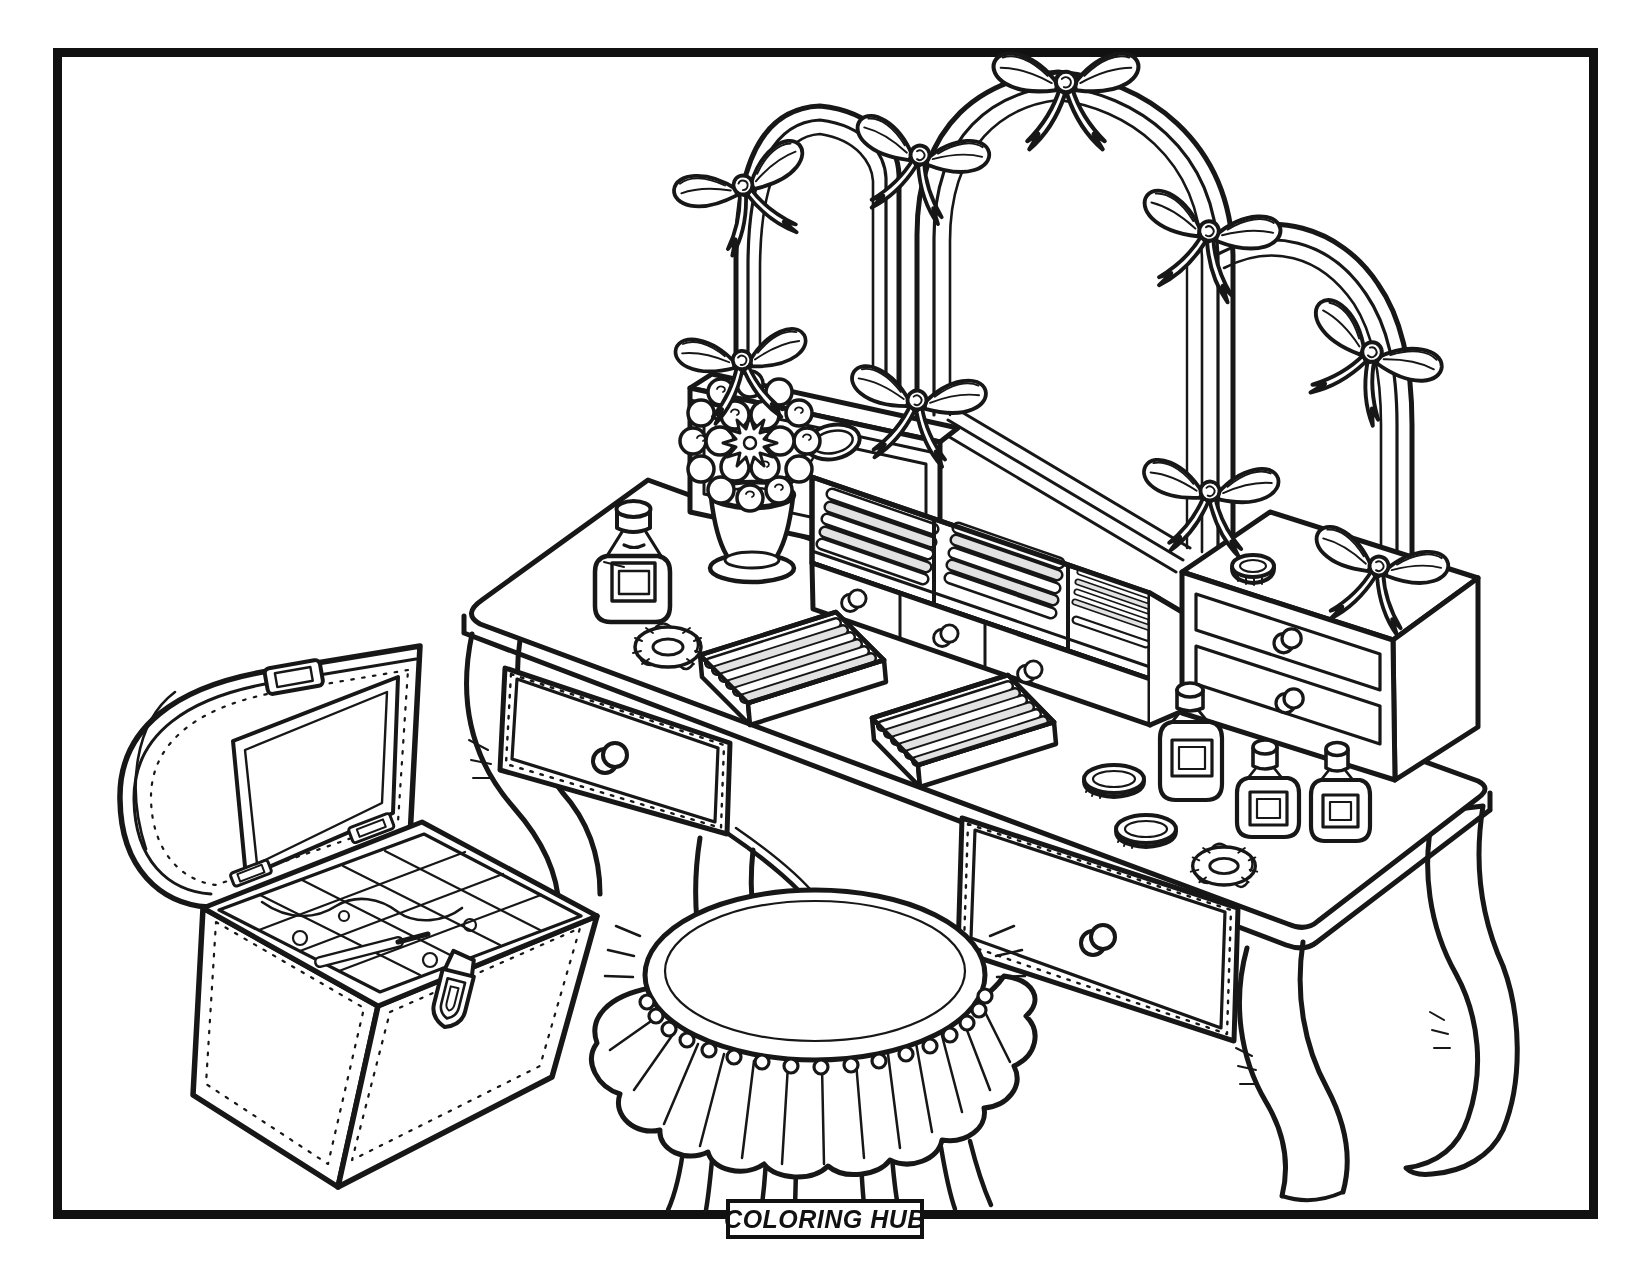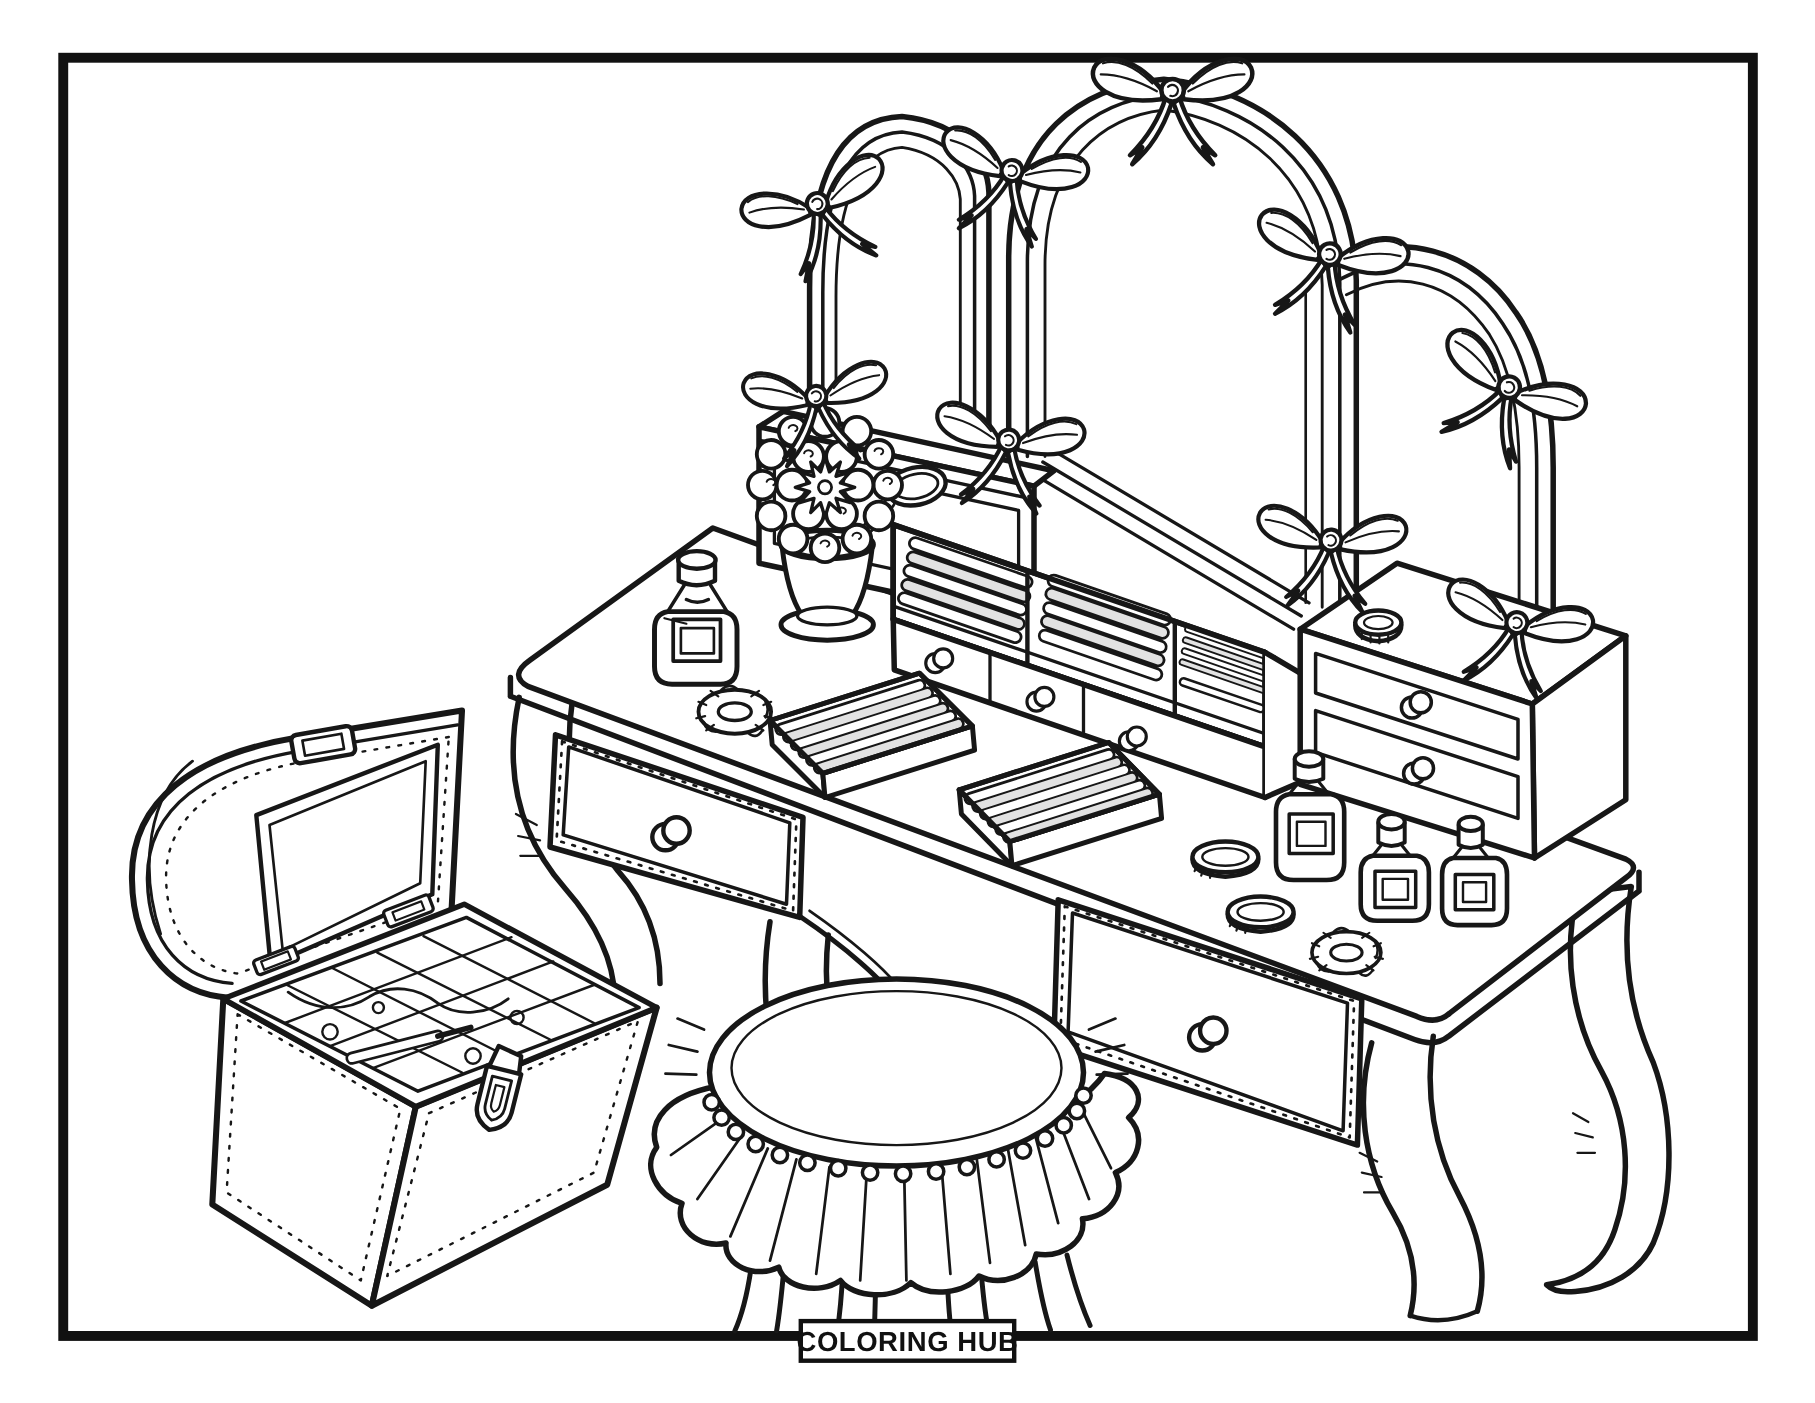--- a/index.html
+++ b/index.html
@@ -1,17 +1,17 @@
 <!DOCTYPE html>
 <html><head>
 <meta charset="utf-8">
 <style>
   html,body{margin:0;padding:0;background:#ffffff;}
   .page{position:relative;width:1650px;height:1275px;background:#ffffff;overflow:hidden;
-        font-family:"Liberation Sans", sans-serif;}
+        font-family:"Liberation Sans", sans-serif;font-style:italic;}
   .page svg{position:absolute;left:0;top:0;width:100%;height:100%;}
   text.brand{font-family:"Liberation Sans", sans-serif;font-weight:bold;
         font-size:25px;letter-spacing:0.5px;fill:#111111;}
 </style>
 </head>
 <body>
 
 <div class="page">
 <svg viewBox="0 0 1650 1275" xmlns="http://www.w3.org/2000/svg">
   <defs>

